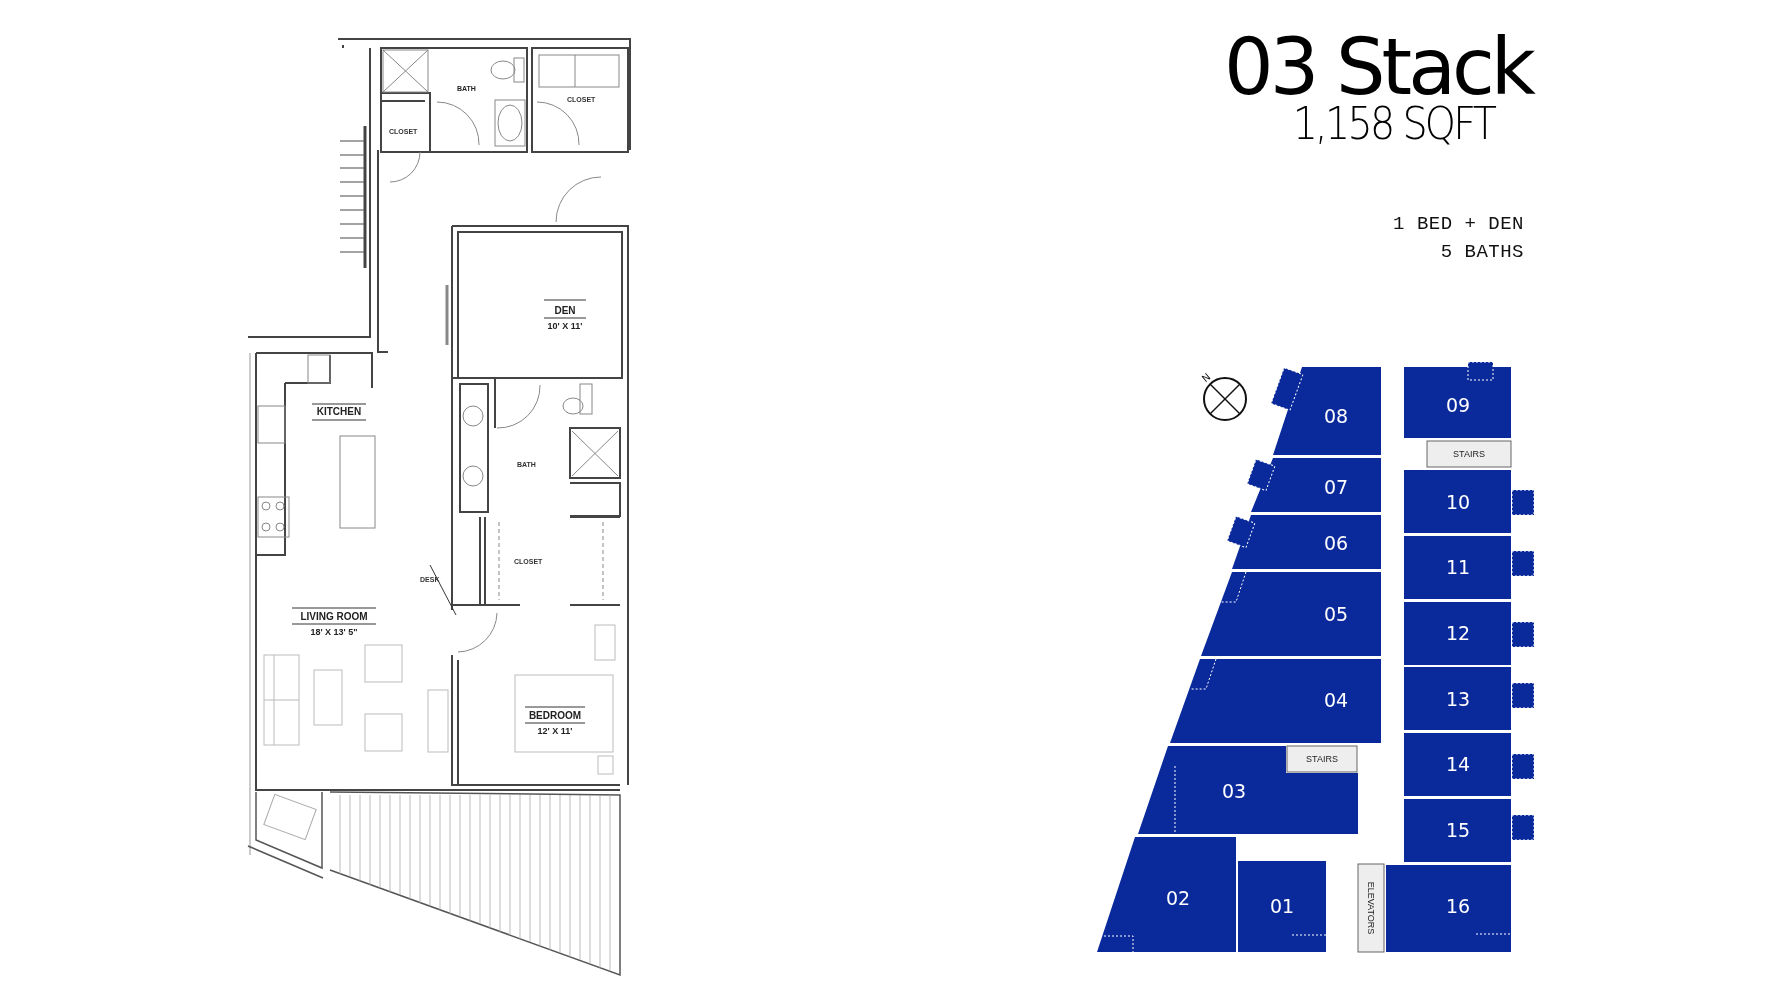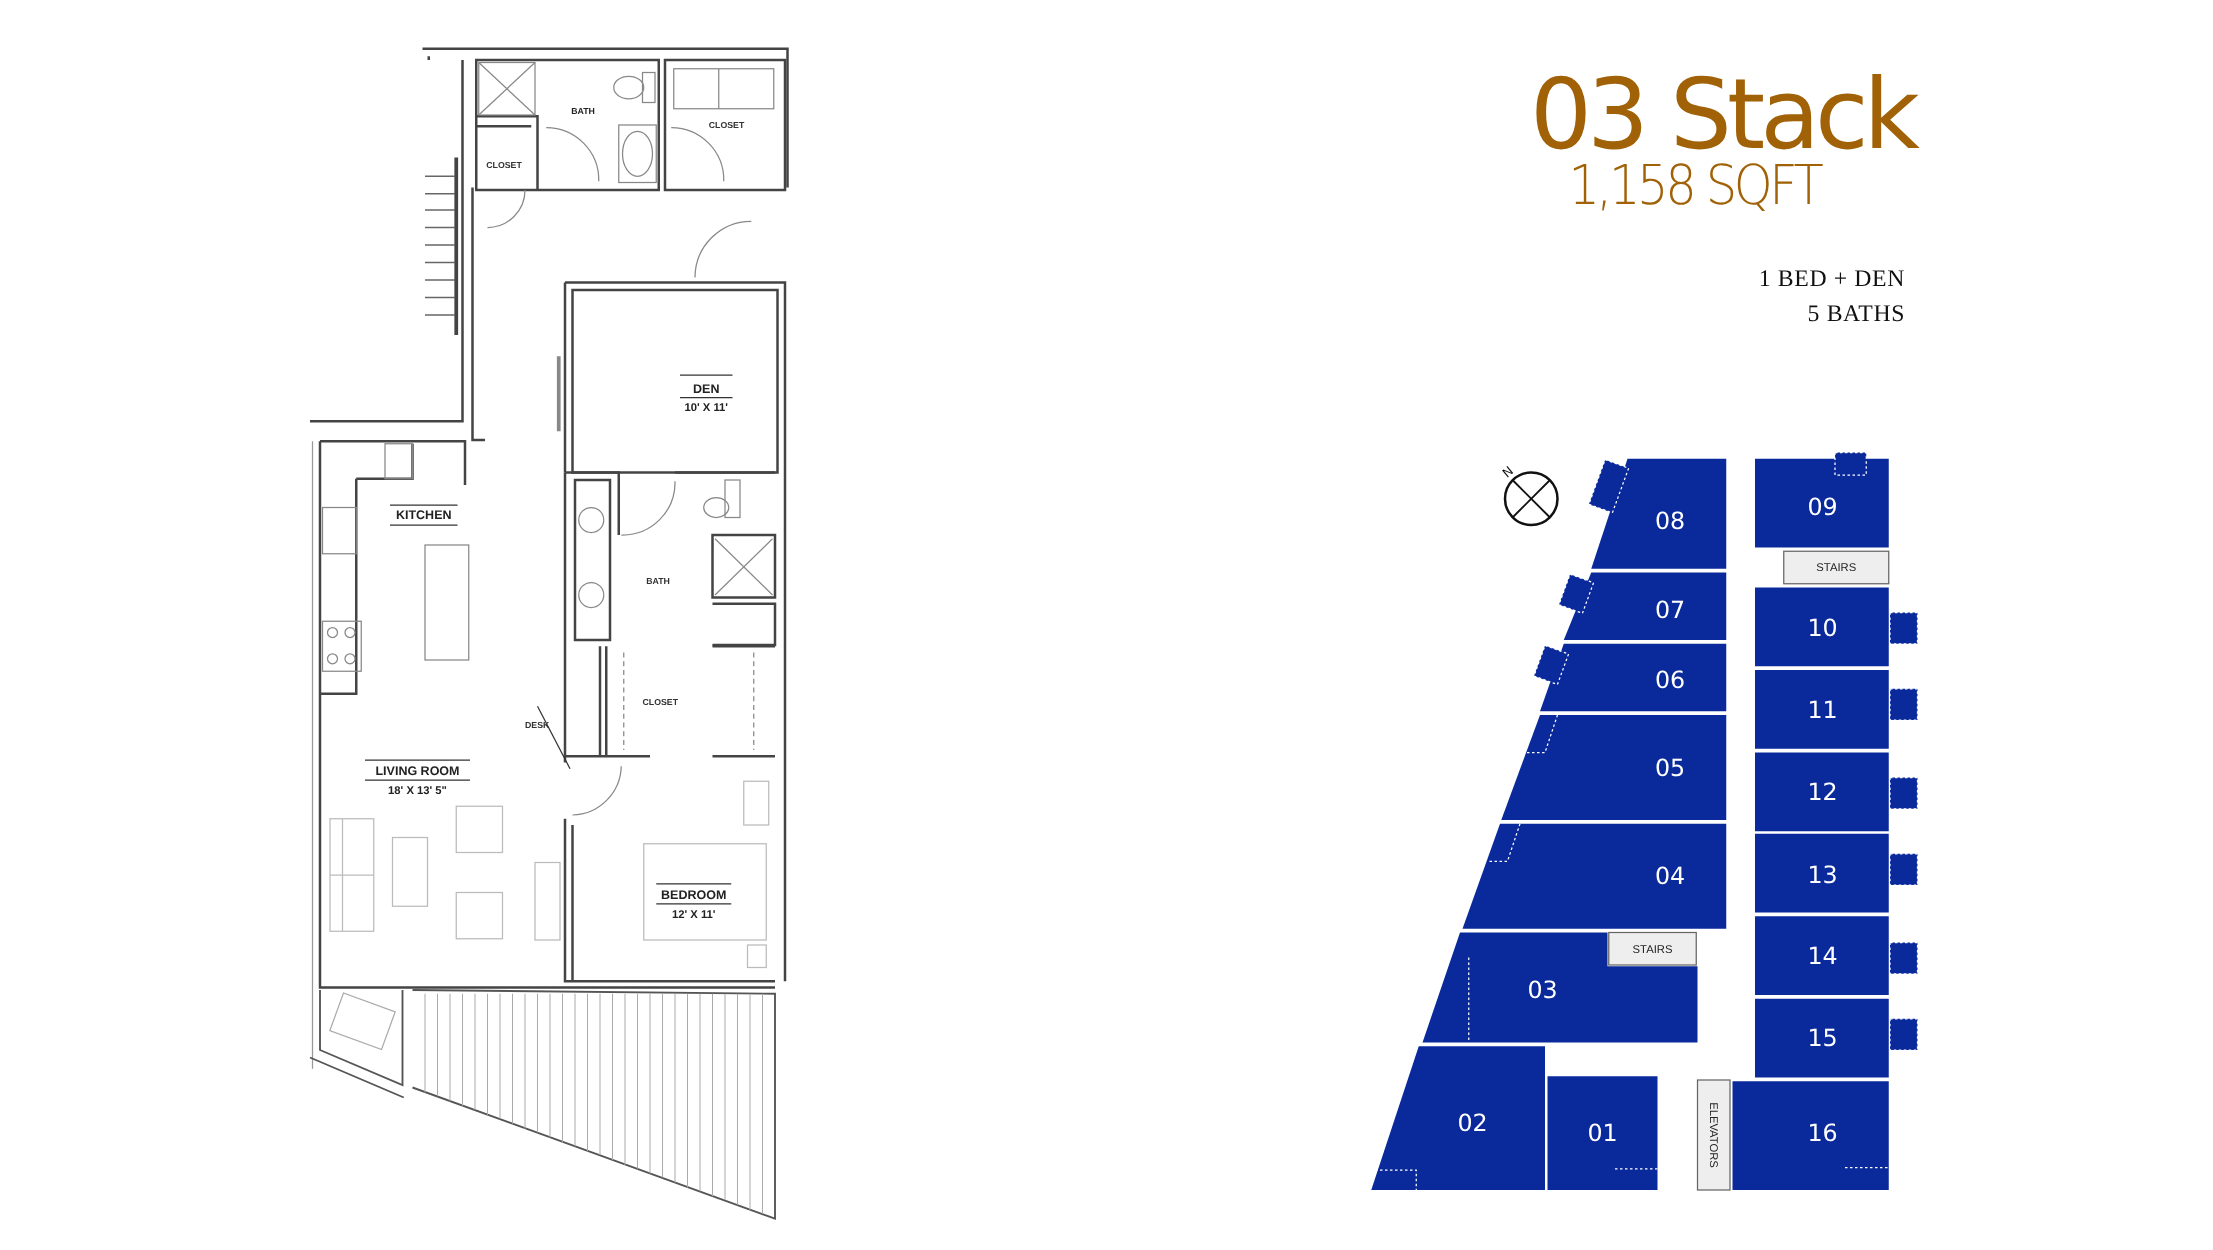--- a/index.html
+++ b/index.html
@@ -1,22 +1,22 @@
 <!DOCTYPE html>
 <html><head>
 <meta charset="utf-8">
 <style>
   html, body { margin:0; padding:0; background:#ffffff; }
   body { width:1770px; height:1000px; position:relative; overflow:hidden; font-family:"DejaVu Sans", sans-serif; }
   #floorplan { position:absolute; left:0; top:0; }
   #keyplan { position:absolute; left:0; top:0; }
-  .title-block { position:absolute; right:238px; top:49px; text-align:left; color:#a16207; }
+  .title-block { position:absolute; right:238px; top:24px; text-align:center; color:#000000; }
   .title { font-family:"DejaVu Sans", sans-serif; font-size:78px; font-weight:400; letter-spacing:-4px; line-height:86px; }
   .sqft { font-family:"DejaVu Sans", sans-serif; font-size:44px; letter-spacing:-3px; line-height:44px; margin-top:-8px; font-weight:300; transform:scaleX(0.9); transform-origin:right; }
-  .specs { position:absolute; right:246px; top:210px; text-align:right; font-family:Liberation Serif, serif; font-size:19px; line-height:28px; color:#111; letter-spacing:0.5px; }
+  .specs { position:absolute; right:246px; top:210px; text-align:right; font-family:Liberation Mono, monospace; font-size:19px; line-height:28px; color:#111; letter-spacing:0.5px; }
   .room-label { font-family:"Liberation Sans", sans-serif; font-weight:bold; font-size:10px; fill:#222; }
   .room-dim { font-family:"Liberation Sans", sans-serif; font-weight:bold; font-size:9px; fill:#222; }
   .small-label { font-family:"Liberation Sans", sans-serif; font-weight:bold; font-size:7px; fill:#333; }
   .unit-num { font-family:"DejaVu Sans", sans-serif; font-size:19px; fill:#ffffff; }
   .box-label { font-family:"Liberation Sans", sans-serif; font-size:9px; fill:#222; }
 </style>
 </head>
 <body>
 
 <svg id="floorplan" width="700" height="1000" viewBox="0 0 700 1000">

